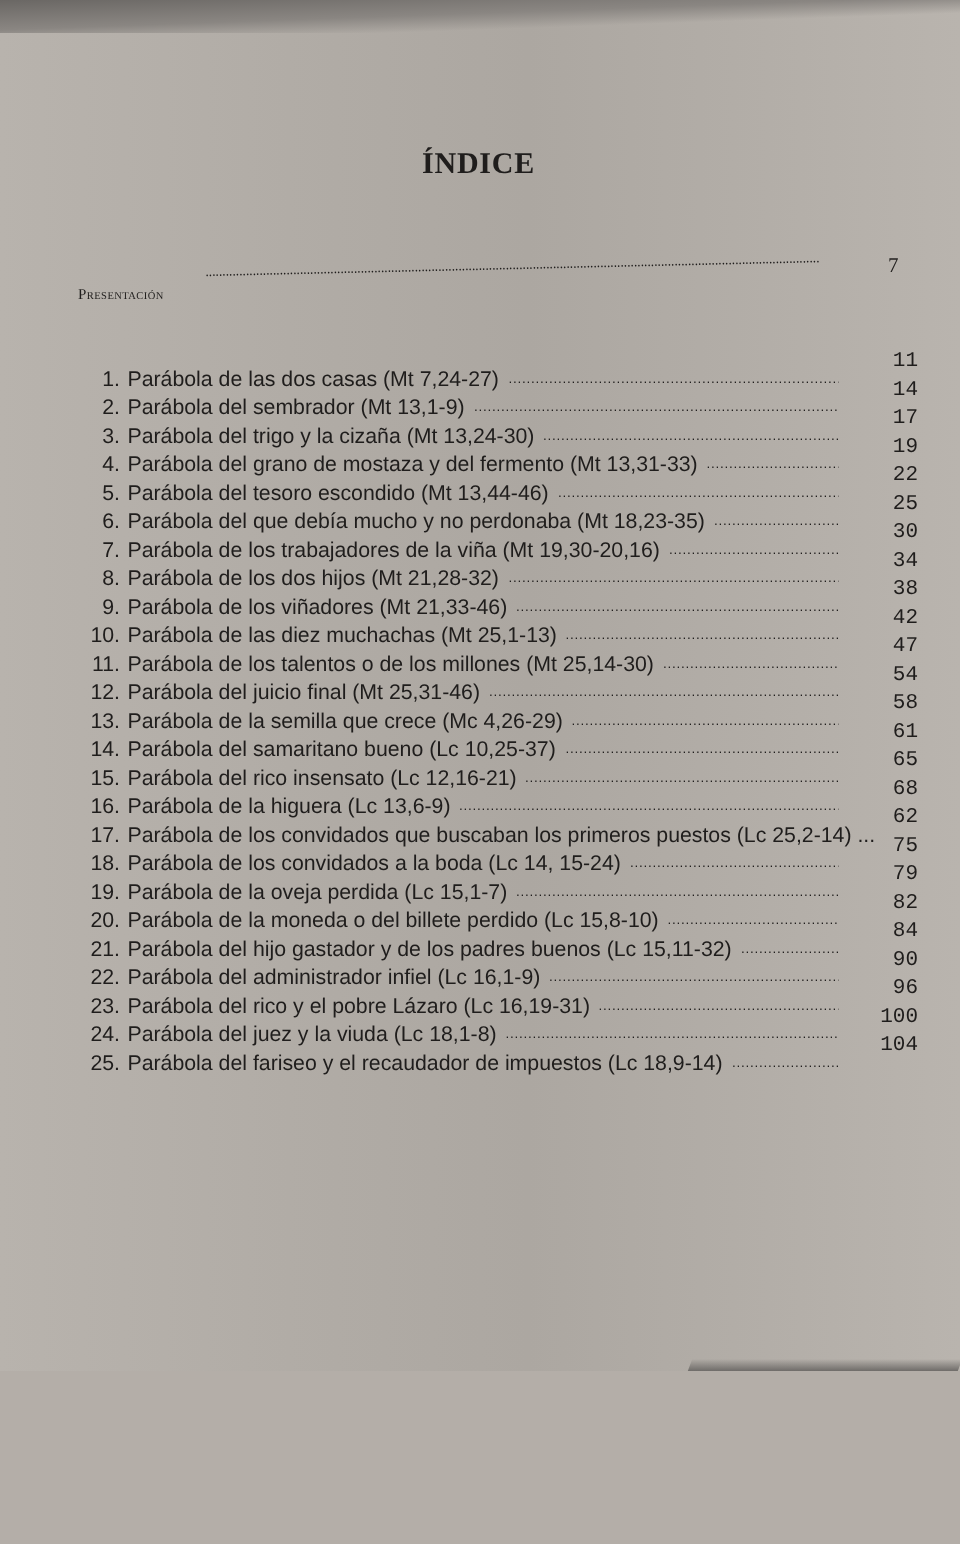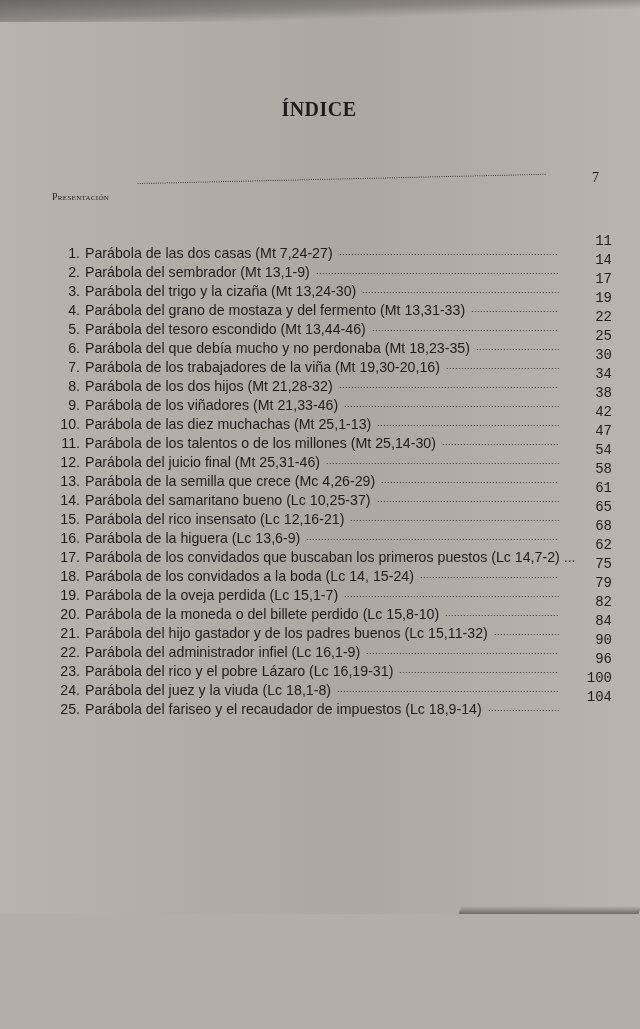--- a/index.html
+++ b/index.html
@@ -163,21 +163,21 @@
         <div class="row"><span class="num">7.</span><span class="label">Parábola de los trabajadores de la viña (Mt 19,30-20,16)</span><span class="leader" style="left: 394px; width: 113px;">............................................................................................................................................................................................................................</span><span class="page-no">30</span></div>
         <div class="row"><span class="num">8.</span><span class="label">Parábola de los dos hijos (Mt 21,28-32)</span><span class="leader" style="left: 287px; width: 220px;">............................................................................................................................................................................................................................</span><span class="page-no">34</span></div>
         <div class="row"><span class="num">9.</span><span class="label">Parábola de los viñadores (Mt 21,33-46)</span><span class="leader" style="left: 292px; width: 215px;">............................................................................................................................................................................................................................</span><span class="page-no">38</span></div>
         <div class="row"><span class="num">10.</span><span class="label">Parábola de las diez muchachas (Mt 25,1-13)</span><span class="leader" style="left: 325px; width: 182px;">............................................................................................................................................................................................................................</span><span class="page-no">42</span></div>
         <div class="row"><span class="num">11.</span><span class="label">Parábola de los talentos o de los millones (Mt 25,14-30)</span><span class="leader" style="left: 390px; width: 117px;">............................................................................................................................................................................................................................</span><span class="page-no">47</span></div>
         <div class="row"><span class="num">12.</span><span class="label">Parábola del juicio final (Mt 25,31-46)</span><span class="leader" style="left: 274px; width: 233px;">............................................................................................................................................................................................................................</span><span class="page-no">54</span></div>
         <div class="row"><span class="num">13.</span><span class="label">Parábola de la semilla que crece (Mc 4,26-29)</span><span class="leader" style="left: 329px; width: 178px;">............................................................................................................................................................................................................................</span><span class="page-no">58</span></div>
         <div class="row"><span class="num">14.</span><span class="label">Parábola del samaritano bueno (Lc 10,25-37)</span><span class="leader" style="left: 325px; width: 182px;">............................................................................................................................................................................................................................</span><span class="page-no">61</span></div>
         <div class="row"><span class="num">15.</span><span class="label">Parábola del rico insensato (Lc 12,16-21)</span><span class="leader" style="left: 298px; width: 209px;">............................................................................................................................................................................................................................</span><span class="page-no">65</span></div>
         <div class="row"><span class="num">16.</span><span class="label">Parábola de la higuera (Lc 13,6-9)</span><span class="leader" style="left: 254px; width: 253px;">............................................................................................................................................................................................................................</span><span class="page-no">68</span></div>
-        <div class="row"><span class="num">17.</span><span class="label">Parábola de los convidados que buscaban los primeros puestos (Lc 14,7-2) ...</span><span class="page-no">62</span></div>
+        <div class="row"><span class="num">17.</span><span class="label">Parábola de los convidados que buscaban los primeros puestos (Lc 25,2-14) ...</span><span class="page-no">62</span></div>
         <div class="row"><span class="num">18.</span><span class="label">Parábola de los convidados a la boda (Lc 14, 15-24)</span><span class="leader" style="left: 368px; width: 139px;">............................................................................................................................................................................................................................</span><span class="page-no">75</span></div>
         <div class="row"><span class="num">19.</span><span class="label">Parábola de la oveja perdida (Lc 15,1-7)</span><span class="leader" style="left: 292px; width: 215px;">............................................................................................................................................................................................................................</span><span class="page-no">79</span></div>
         <div class="row"><span class="num">20.</span><span class="label">Parábola de la moneda o del billete perdido (Lc 15,8-10)</span><span class="leader" style="left: 393px; width: 114px;">............................................................................................................................................................................................................................</span><span class="page-no">82</span></div>
         <div class="row"><span class="num">21.</span><span class="label">Parábola del hijo gastador y de los padres buenos (Lc 15,11-32)</span><span class="leader" style="left: 442px; width: 65px;">............................................................................................................................................................................................................................</span><span class="page-no">84</span></div>
         <div class="row"><span class="num">22.</span><span class="label">Parábola del administrador infiel (Lc 16,1-9)</span><span class="leader" style="left: 314px; width: 193px;">............................................................................................................................................................................................................................</span><span class="page-no">90</span></div>
         <div class="row"><span class="num">23.</span><span class="label">Parábola del rico y el pobre Lázaro (Lc 16,19-31)</span><span class="leader" style="left: 347px; width: 160px;">............................................................................................................................................................................................................................</span><span class="page-no">96</span></div>
         <div class="row"><span class="num">24.</span><span class="label">Parábola del juez y la viuda (Lc 18,1-8)</span><span class="leader" style="left: 285px; width: 222px;">............................................................................................................................................................................................................................</span><span class="page-no">100</span></div>
         <div class="row"><span class="num">25.</span><span class="label">Parábola del fariseo y el recaudador de impuestos (Lc 18,9-14)</span><span class="leader" style="left: 436px; width: 71px;">............................................................................................................................................................................................................................</span><span class="page-no">104</span></div>
       </div>
 

